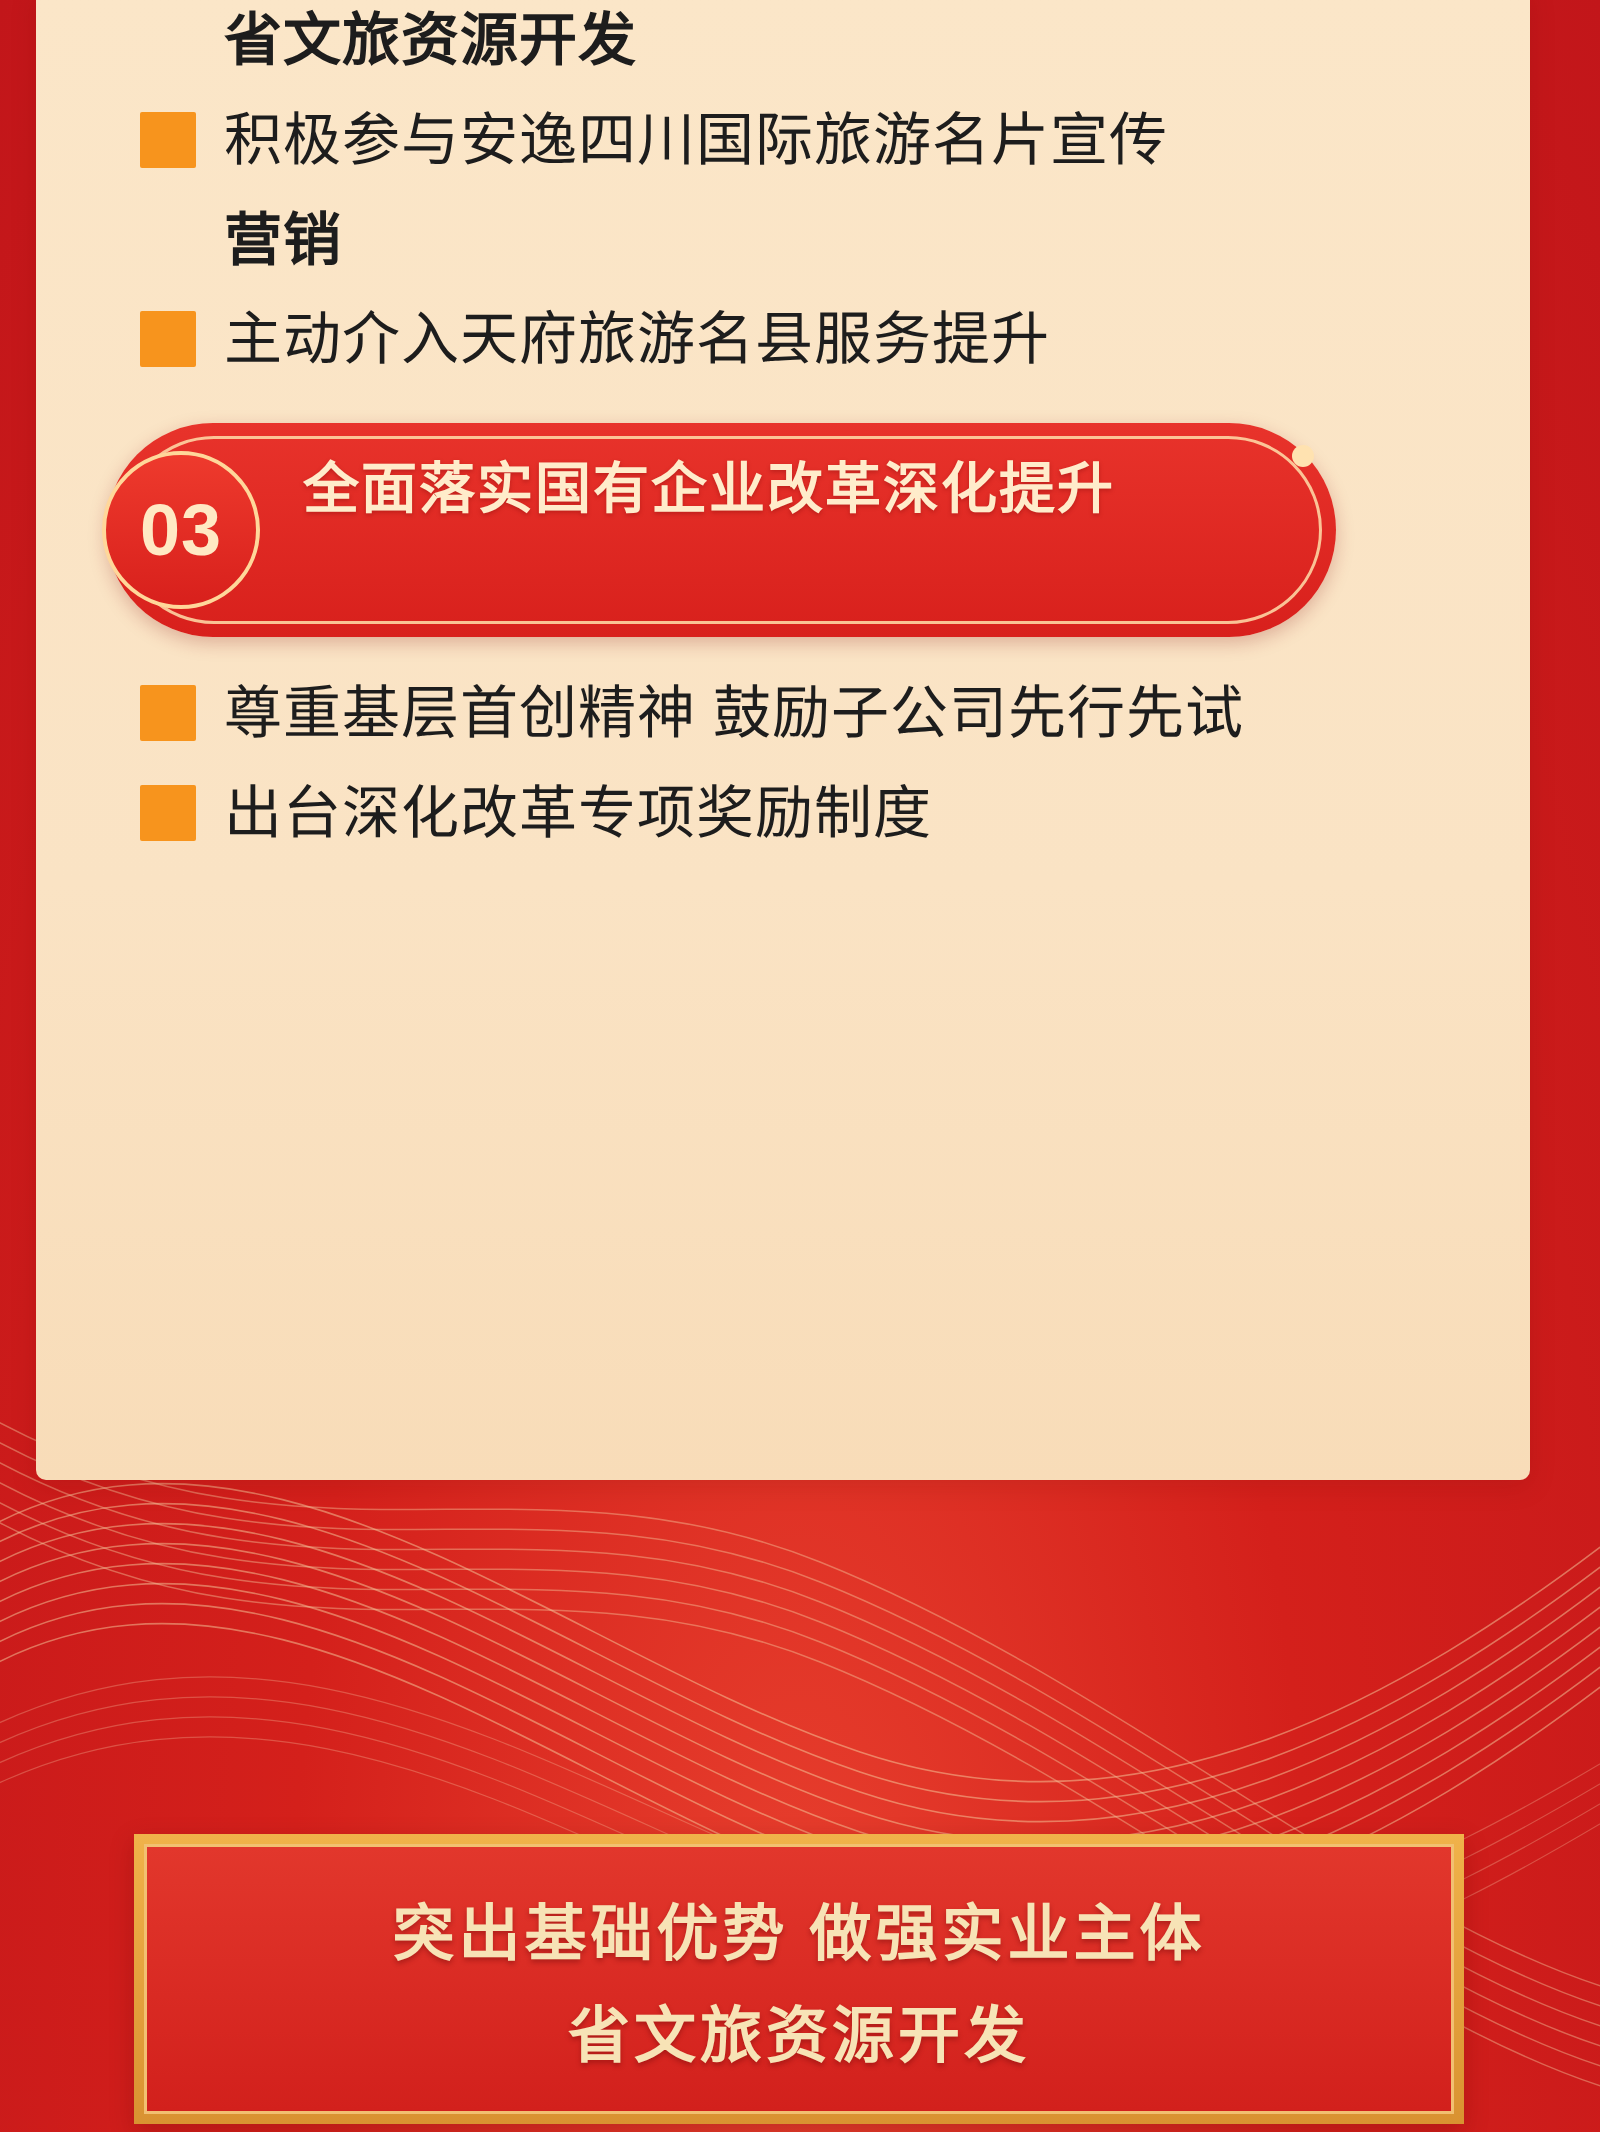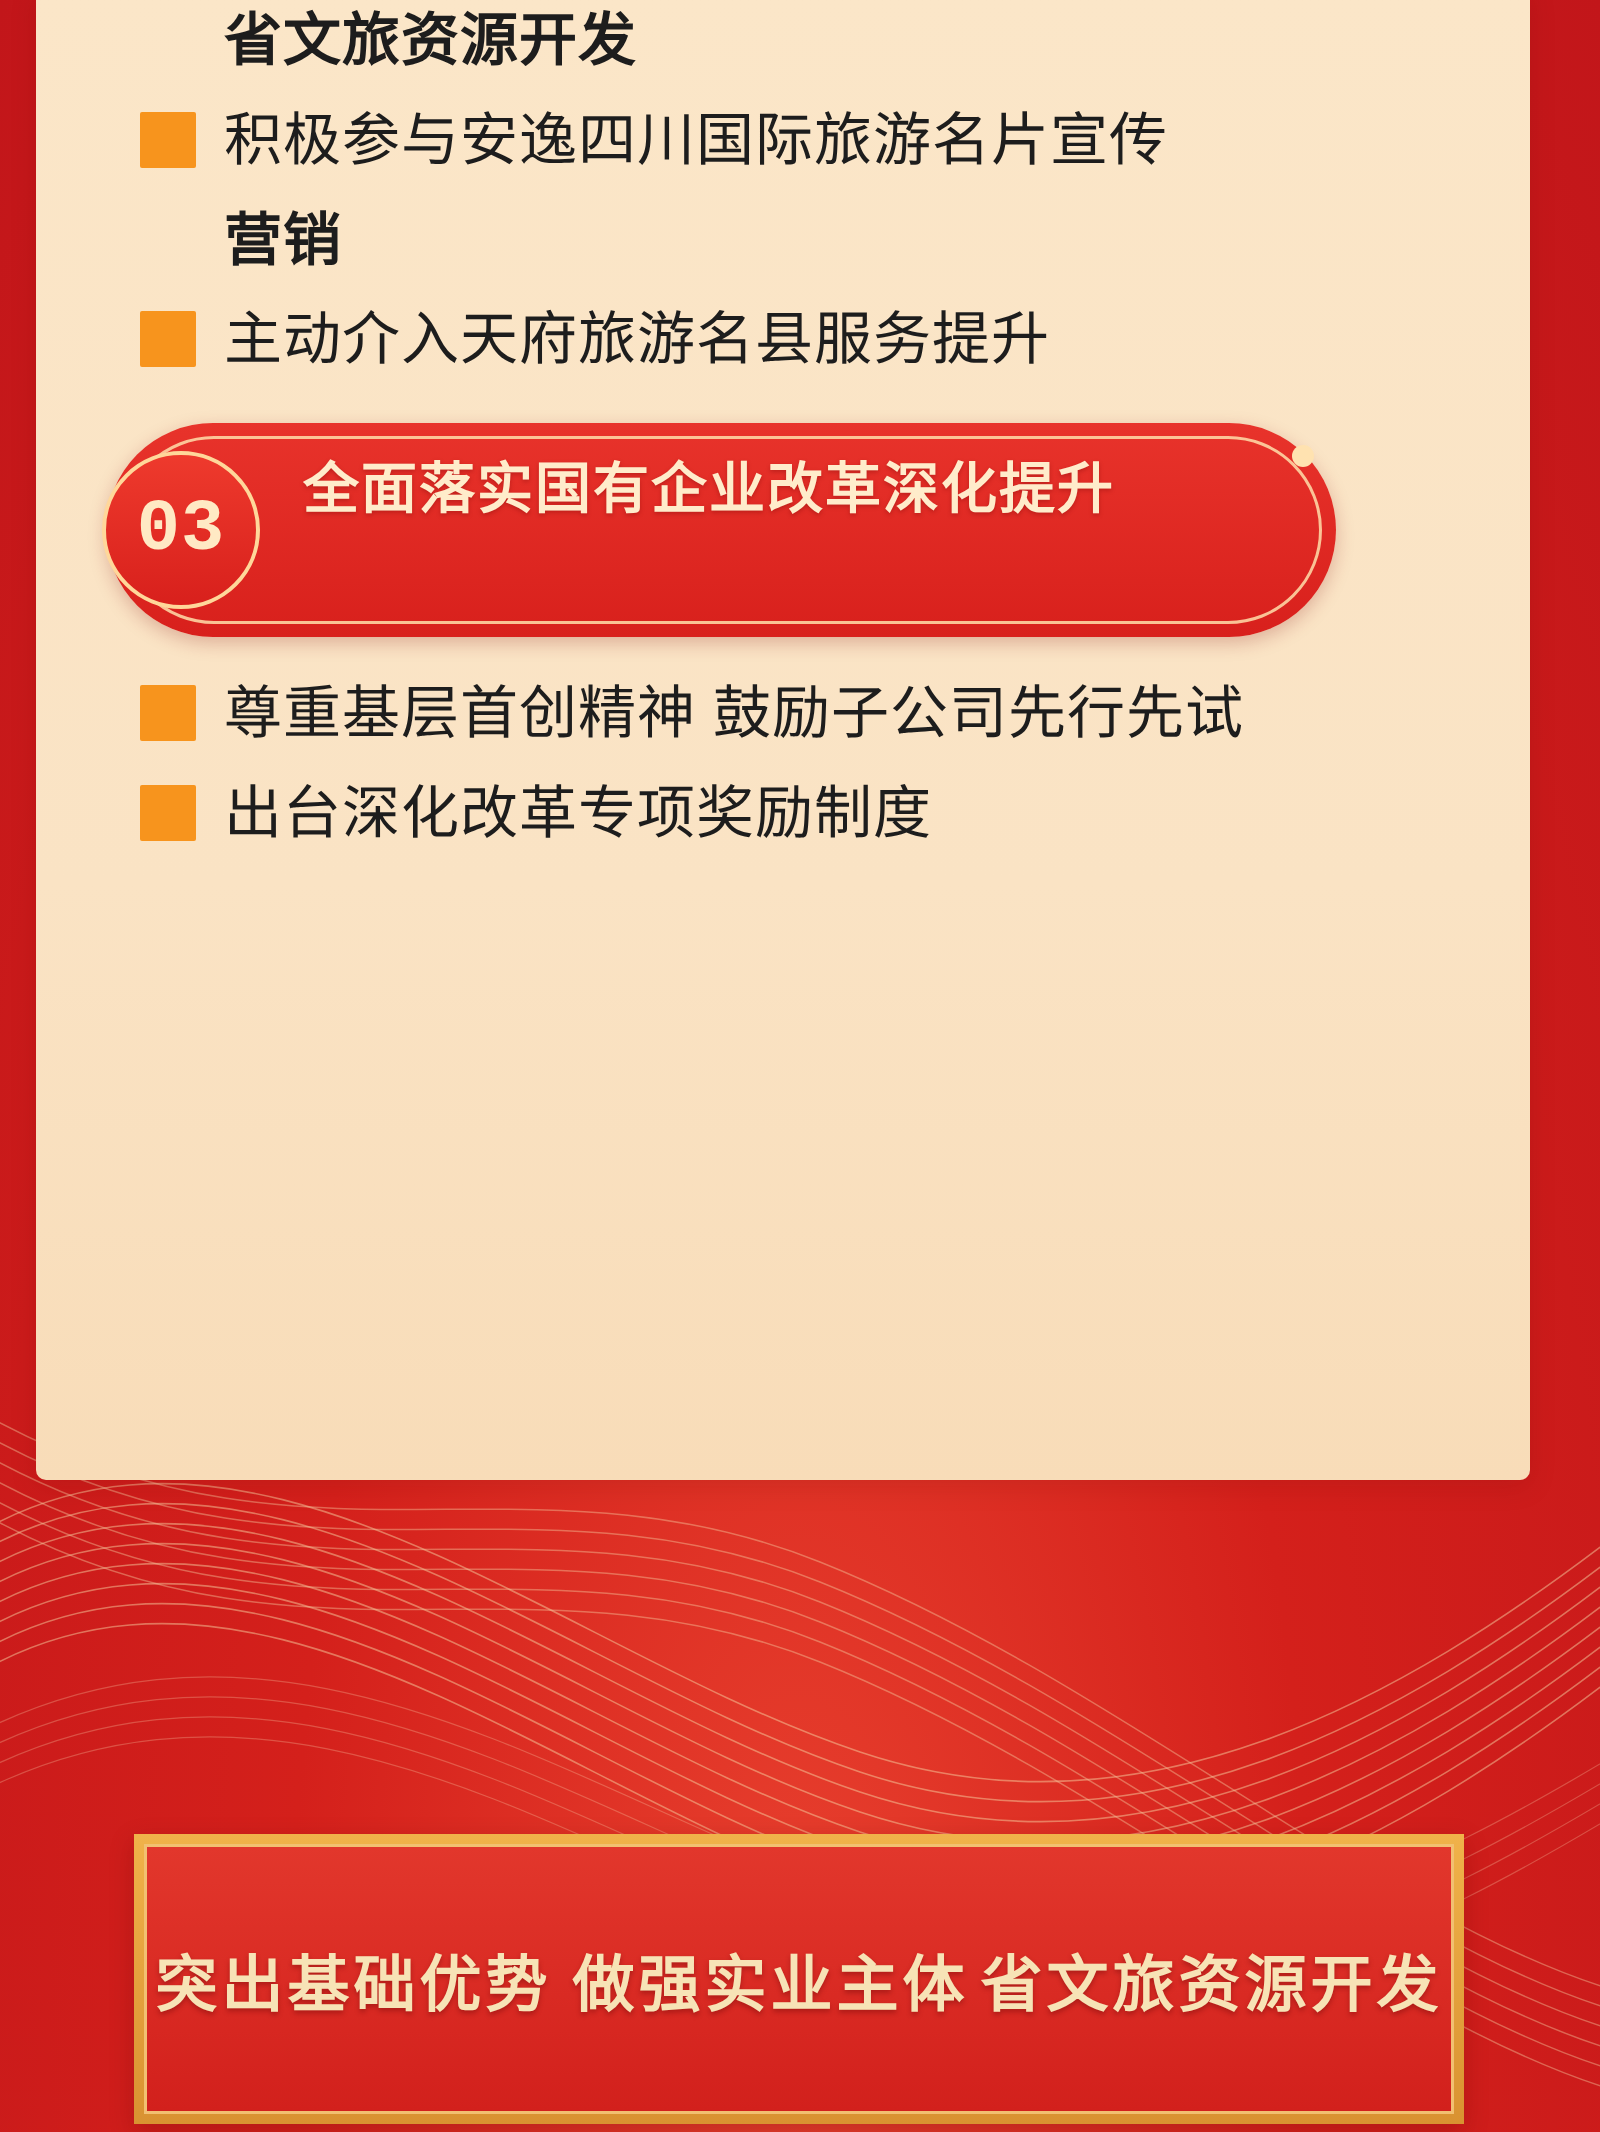--- a/index.html
+++ b/index.html
@@ -121,21 +121,21 @@
     border: 4px solid #ffd79a;
     display: flex;
     align-items: center;
     justify-content: center;
     box-sizing: border-box;
   }
   #pill-num {
     font-size: 72px;
     font-weight: 700;
     color: #ffe9c4;
-    font-family: Liberation Mono, monospace;
+    font-family: Liberation Sans, sans-serif;
     letter-spacing: 1px;
   }
   #pill-title {
     position: absolute;
     left: 197px;
     top: 24px;
     width: 1000px;
     font-size: 56px;
     font-weight: 700;
     line-height: 1.5;
@@ -156,20 +156,21 @@
     box-sizing: border-box;
     box-shadow: 0 8px 22px rgba(110, 10, 10, .3);
   }
   #banner-inner {
     width: 100%;
     height: 100%;
     background: linear-gradient(180deg, #e2372c 0%, #d2201c 100%);
     border: 3px solid #f2c071;
     box-sizing: border-box;
     display: flex;
+    flex-direction: column;
     align-items: center;
     justify-content: center;
     gap: 12px;
   }
   .banner-line {
     font-size: 62px;
     font-weight: 700;
     letter-spacing: 4px;
     color: #f7e3b6;
     text-shadow: 0 3px 5px rgba(120, 12, 12, .45);

